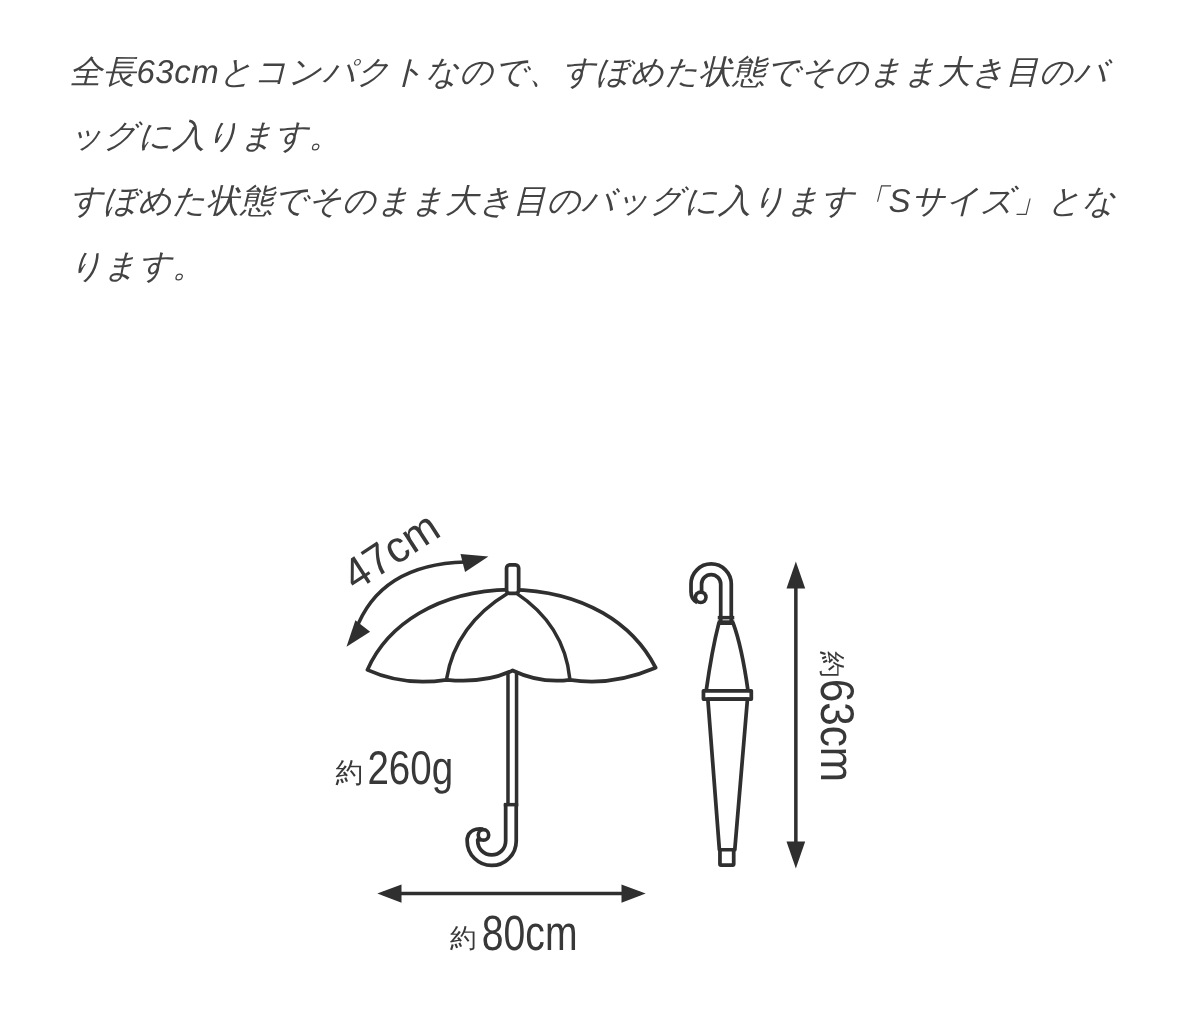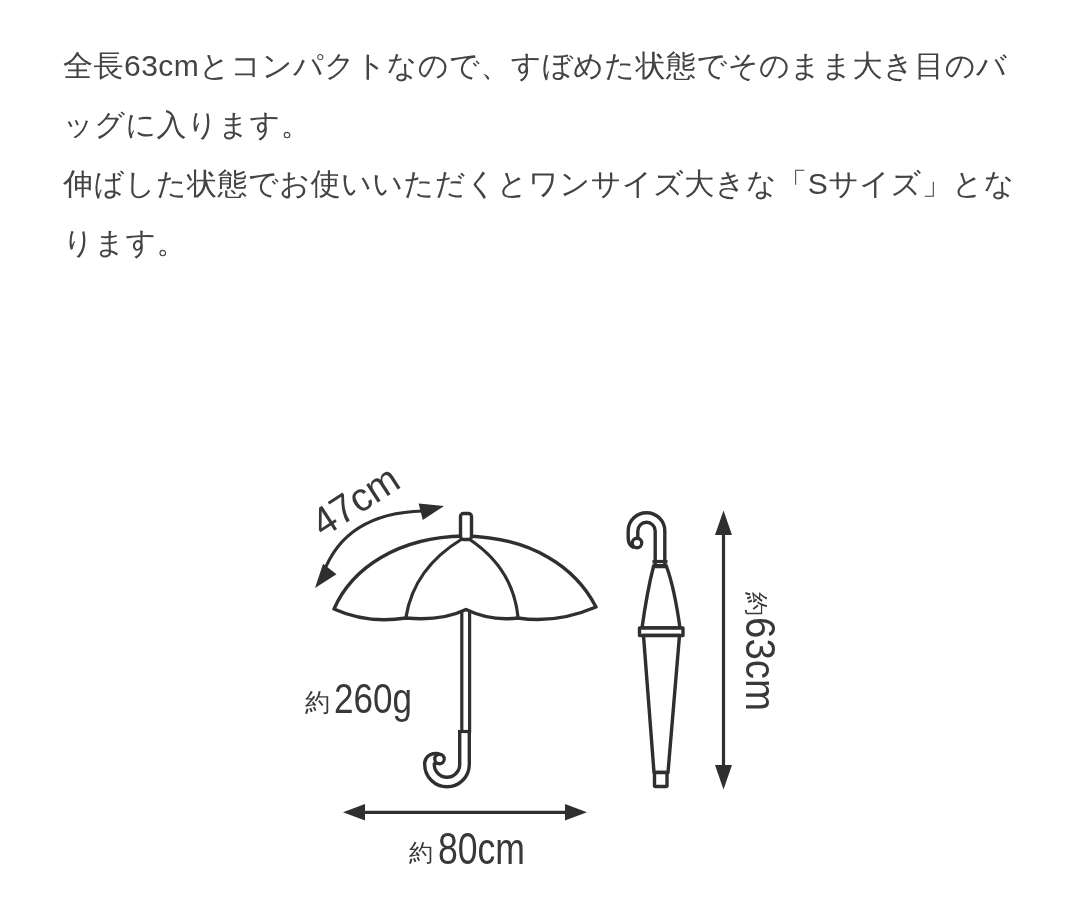--- a/index.html
+++ b/index.html
@@ -16,20 +16,21 @@
   }
   .description {
     position: absolute;
     left: 63px;
     top: 36px;
     width: 952px;
     font-size: 30px;
     line-height: 59px;
     letter-spacing: 0.5px;
     color: #434343;
+    font-style: italic;
   }
   .description p {
     margin: 0;
     padding: 0;
   }
   .diagram-svg {
     position: absolute;
     left: 0;
     top: 0;
     width: 1080px;
@@ -67,21 +68,21 @@
   .dim-label {
     fill: #383838;
     font-family: "Liberation Sans", sans-serif;
   }
 </style>
 </head>
 <body>
 
 <div class="description">
   <p>全長63cmとコンパクトなので、すぼめた状態でそのまま大き目のバッグに入ります。</p>
-  <p>伸ばした状態でお使いいただくとワンサイズ大きな「Sサイズ」となります。</p>
+  <p>すぼめた状態でそのまま大き目のバッグに入ります「Sサイズ」となります。</p>
 </div>
 
 <svg class="diagram-svg" viewBox="0 0 1080 920">
 
   <g>
 
     <line x1="461.8" y1="540" x2="461.8" y2="733" class="stroke-line"></line>
     <line x1="469.6" y1="540" x2="469.6" y2="733" class="stroke-line"></line>
 
     <path class="outline" d="M 334 609

